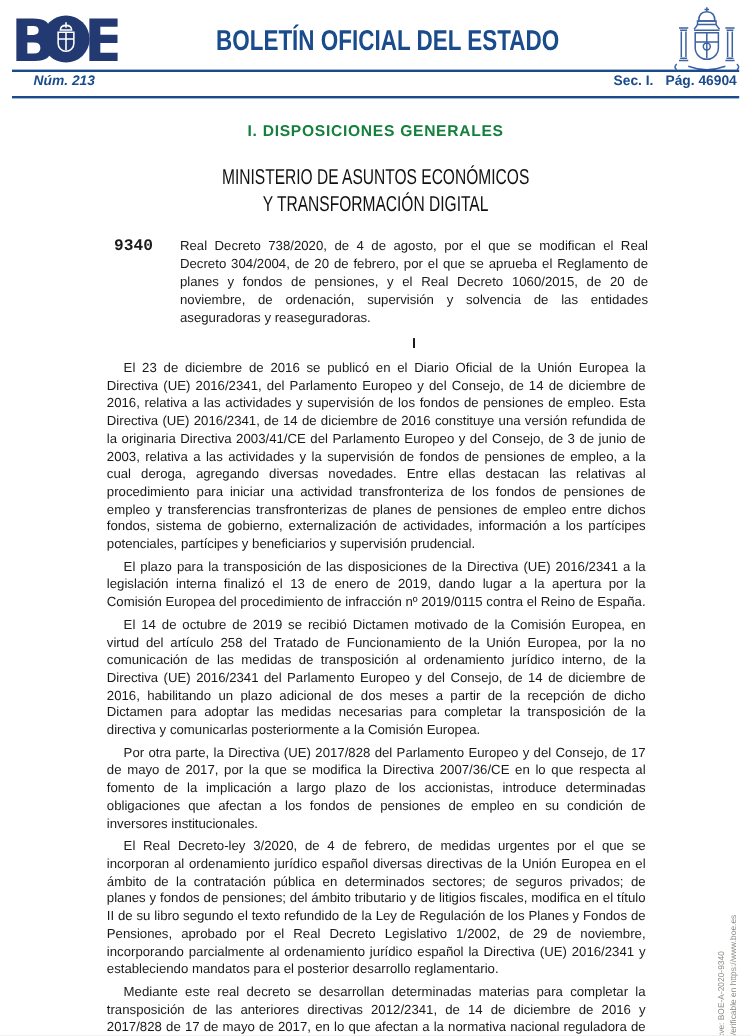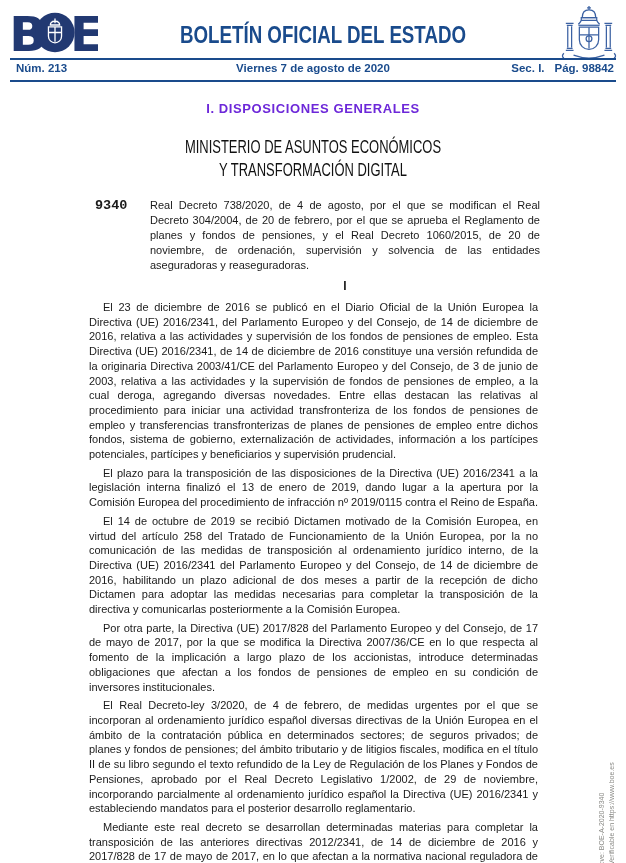--- a/index.html
+++ b/index.html
@@ -19,29 +19,29 @@
   .coat-of-arms { position:absolute; top:5px; right:8px; width:58px; height:56px; }
 
   .rule { position:absolute; left:10px; right:10px; height:2px; background:#1a4b8c; }
   .rule-top    { top:58px; }
   .rule-bottom { top:80px; }
 
   .meta-row {
     position:absolute; top:62px; left:12px; right:12px; height:16px;
     font-size:11.5px; font-weight:bold; color:#1a4b8c;
   }
-  .meta-issue { position:absolute; left:4px; top:0; }
+  .meta-issue { position:absolute; left:16px; top:0;font-style:italic; }
   .meta-date  { position:absolute; left:0; right:0; top:0; text-align:center; }
   .meta-secpag{ position:absolute; right:0; top:0; }
   .meta-secpag .sec { margin-right:10px;margin-left:29px; }
 
   
   .section-heading {
     position:absolute; top:101px; left:0; right:0; text-align:center;
-    font-size:13px; font-weight:bold; letter-spacing:0.6px; color:#6d28d9;
+    font-size:13px; font-weight:bold; letter-spacing:0.6px; color:#15803d;
   }
   .ministry-heading {
     position:absolute; top:136px; left:0; right:0; text-align:center;
     font-size:18px; font-weight:normal; line-height:23px; color:#111;
     transform:scaleX(0.72); transform-origin:50% 50%; white-space:nowrap;
   }
 
   
   .item { position:absolute; top:198px; left:95px; width:447px; }
   .item-number {
@@ -108,23 +108,22 @@
         <path d="M4 50 q-3 3 0 5 M56 50 q3 3 0 5"></path>
         <path d="M14 52 q16 6 32 0"></path>
       </g>
     </svg>
   </div>
 
   <div class="rule rule-top"></div>
 
   <div class="meta-row">
     <span class="meta-issue">Núm. 213</span>
-    <span class="meta-date">Viernes 7 de agosto de 2020</span>
     <span class="meta-secpag">
-      <span class="sec">Sec. I.</span><span>Pág. 98842</span>
+      <span class="sec">Sec. I.</span><span>Pág. 46904</span>
     </span>
   </div>
 
   <div class="rule rule-bottom"></div>
 
   <div class="section-heading">I. DISPOSICIONES GENERALES</div>
 
   <div class="ministry-heading">
     <div>MINISTERIO DE ASUNTOS ECONÓMICOS</div>
     <div>Y TRANSFORMACIÓN DIGITAL</div>

